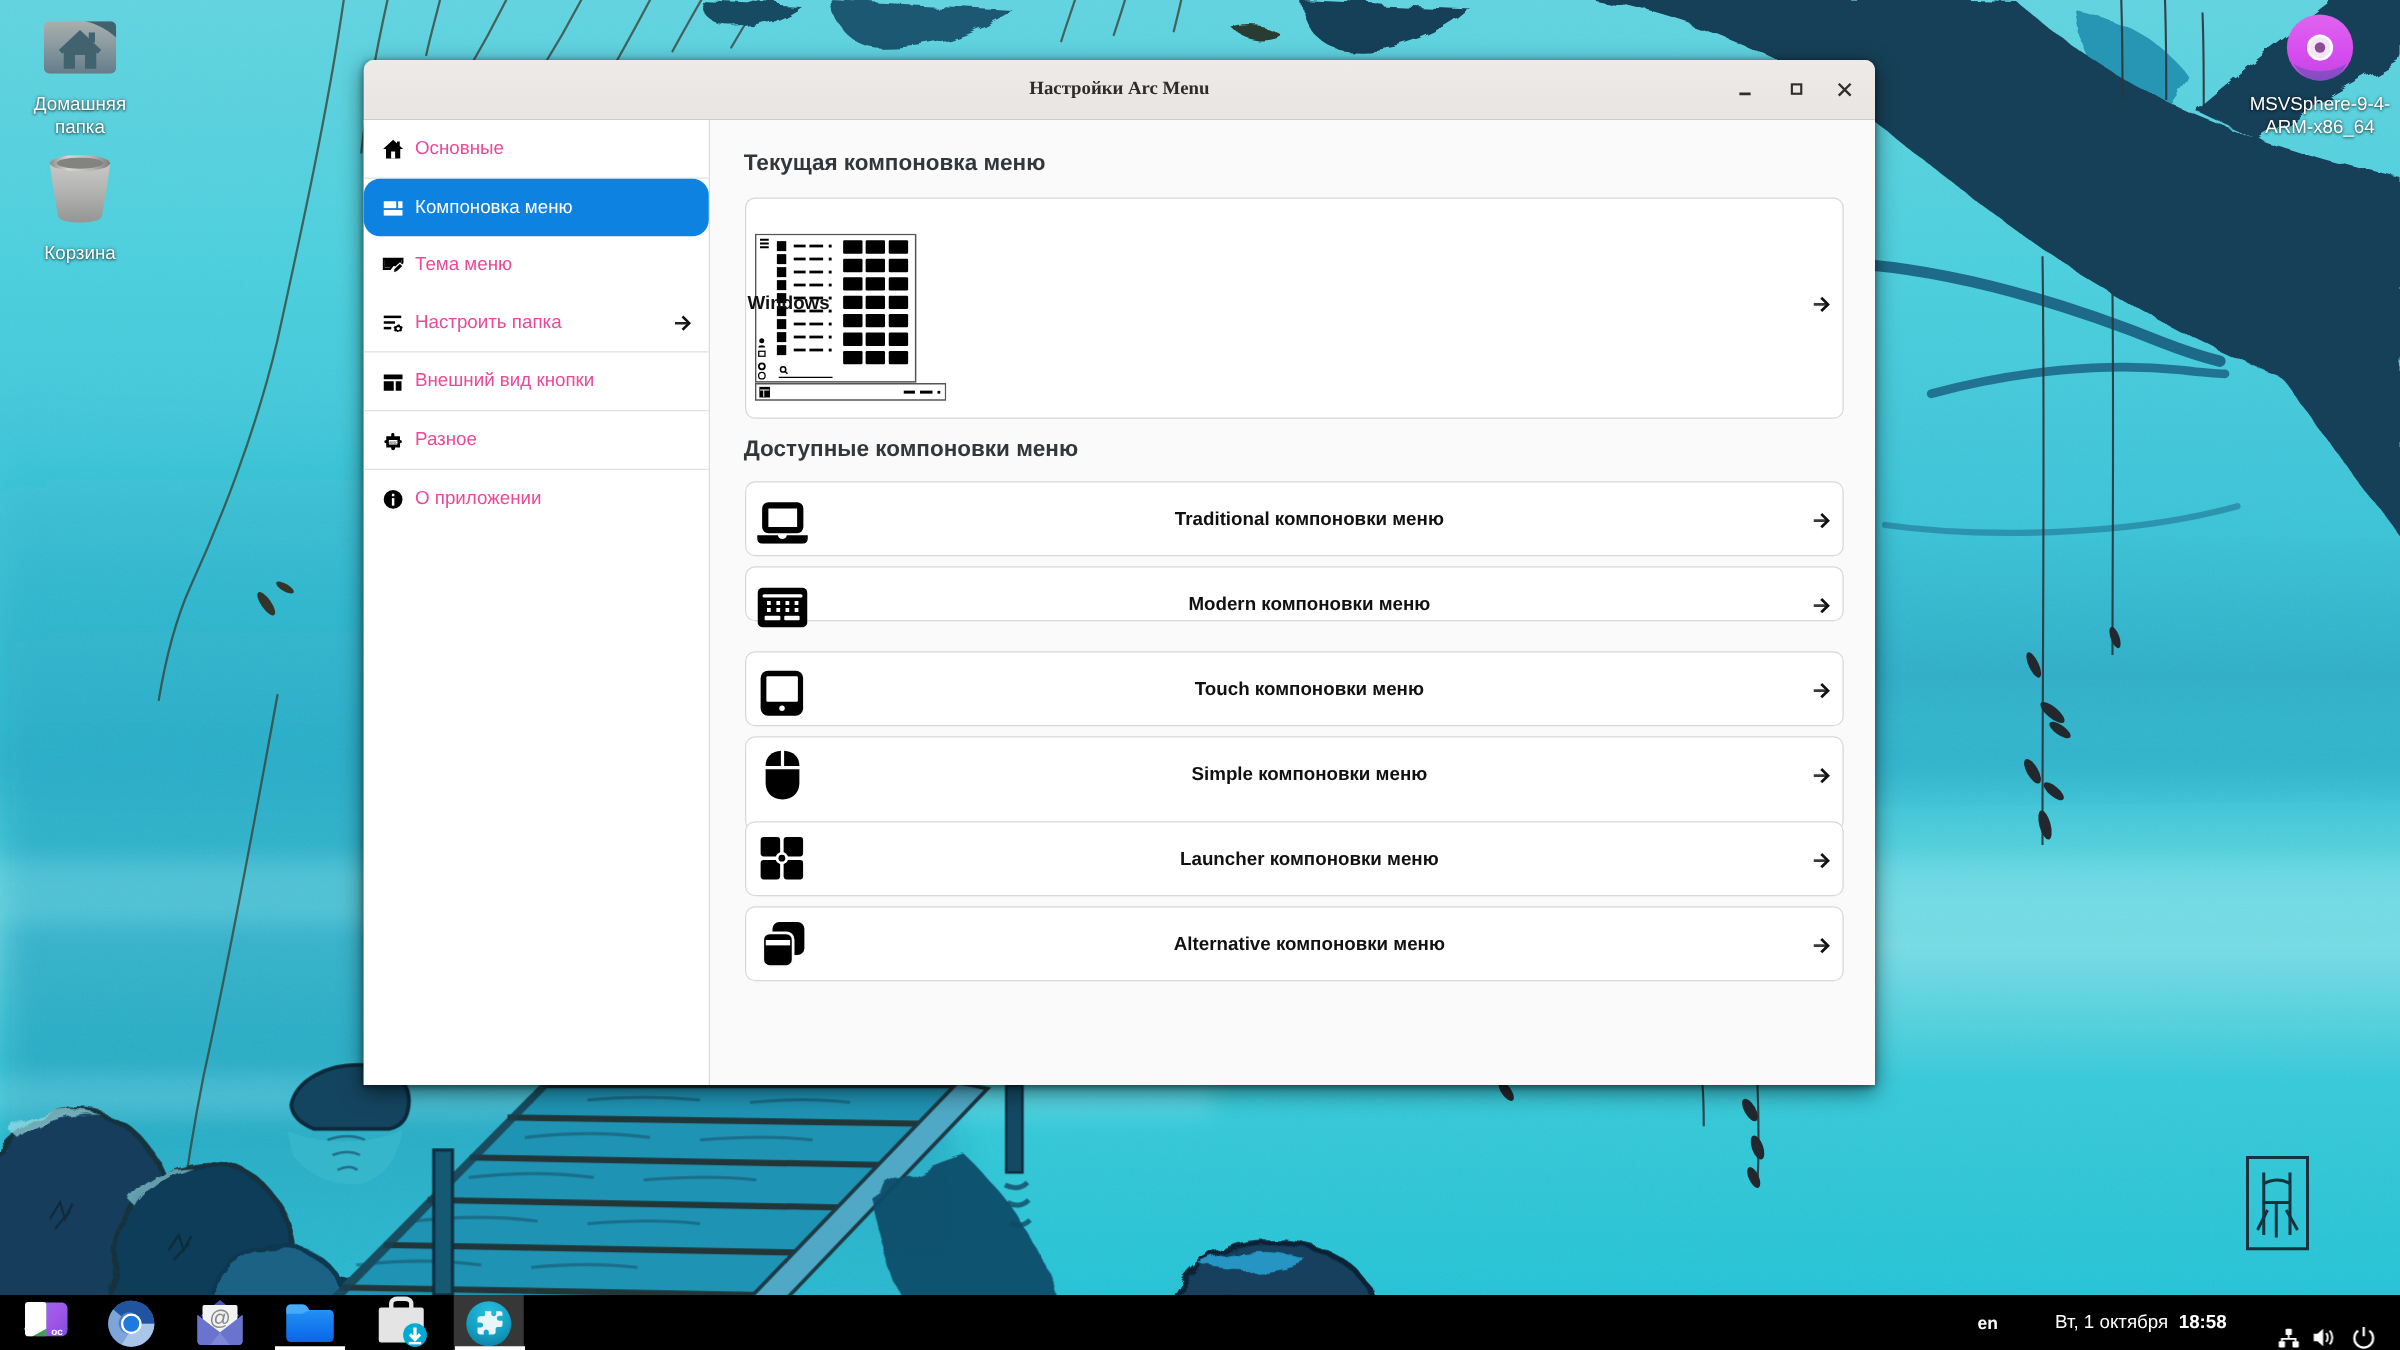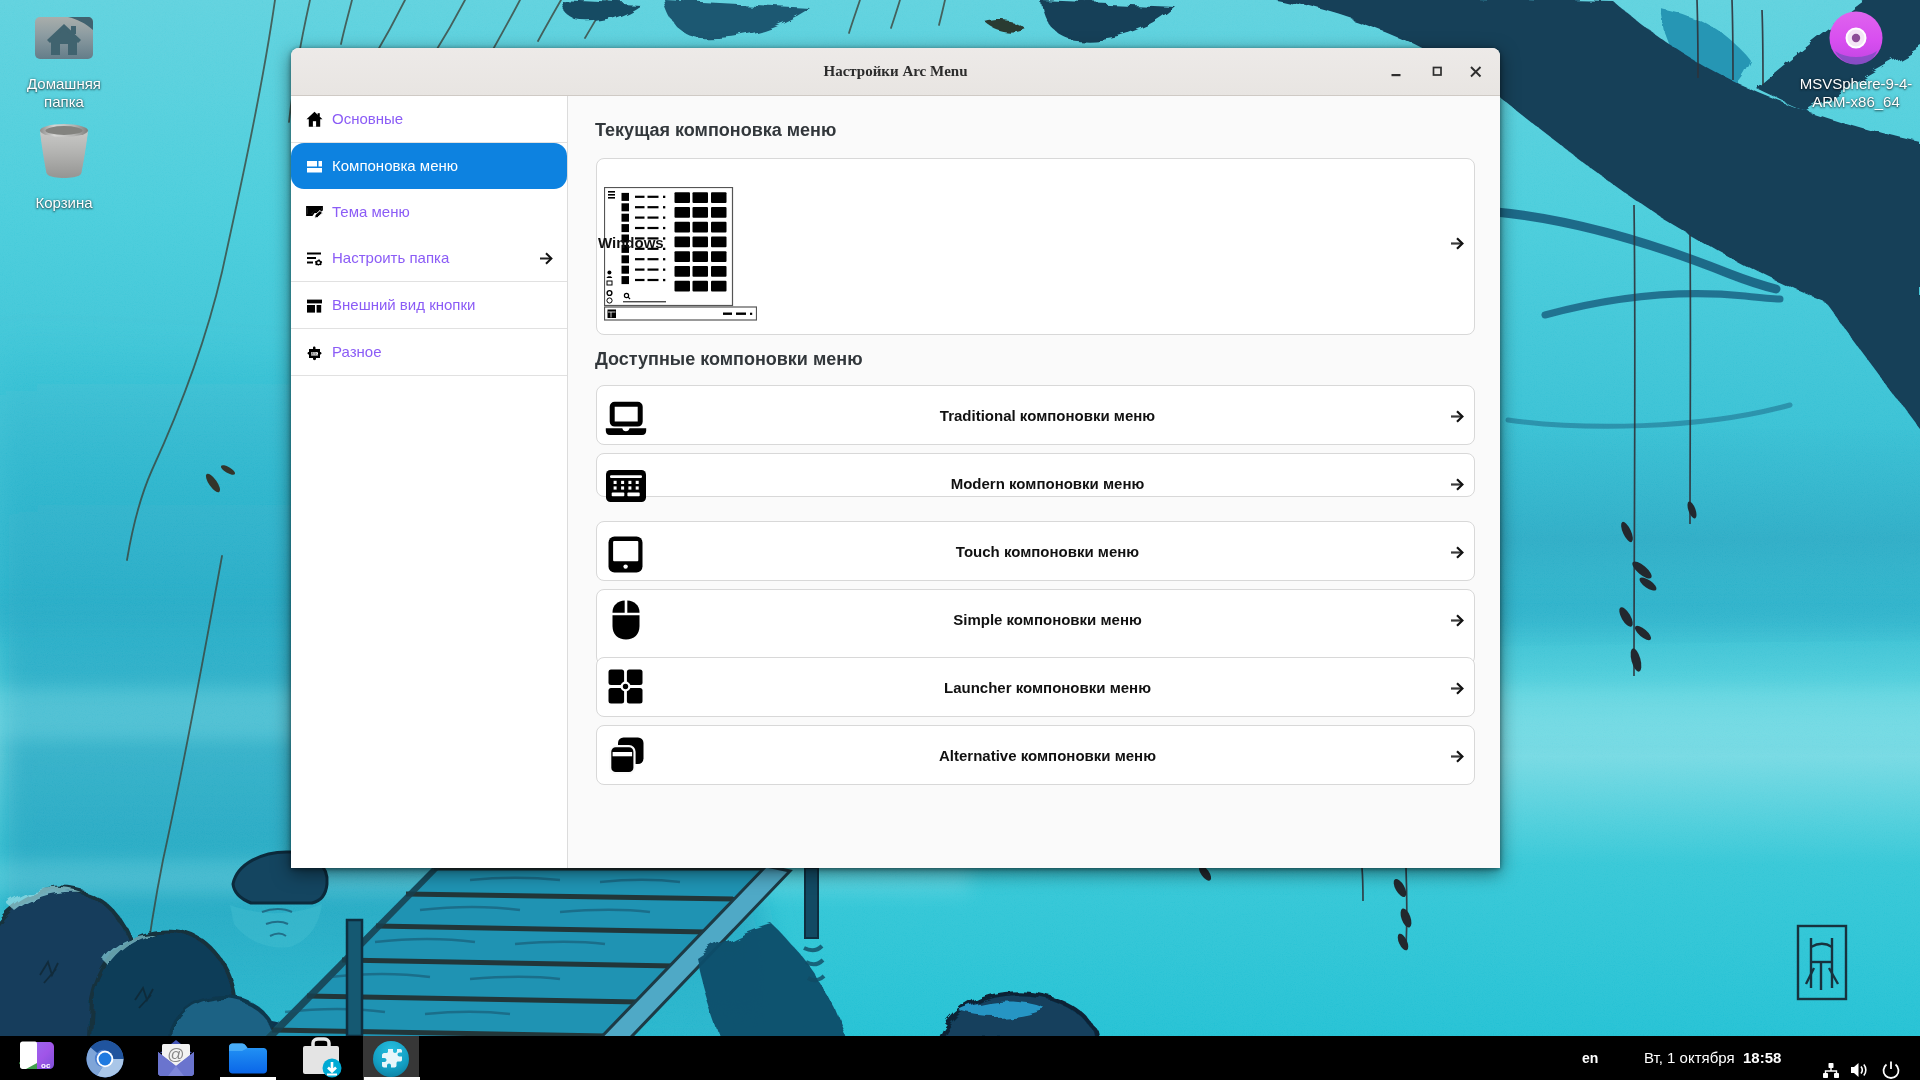--- a/index.html
+++ b/index.html
@@ -13,21 +13,21 @@
   #win{position:absolute;left:291px;top:48px;width:1209px;height:820px;
     border-radius:8px 8px 0 0;box-shadow:0 5px 18px rgba(0,0,0,.5),0 1px 5px rgba(0,0,0,.45);
     background:#fafafa;}
   #titlebar{position:absolute;left:0;top:0;width:1209px;height:47px;
     background:linear-gradient(#edeae8,#e8e5e2);border-radius:8px 8px 0 0;
     border-bottom:1px solid #cfcac5;font-family:Liberation Serif, serif;}
   #titlebar .title{position:absolute;left:0;top:0;width:100%;height:47px;line-height:47px;
     text-align:center;font-weight:bold;font-size:15px;color:#2c2c2c;}
   #sidebar{position:absolute;left:0;top:48px;width:277px;height:772px;background:#fff;
     border-right:1px solid #dcdcdc;box-sizing:border-box;}
-  .srow{position:absolute;left:0;width:276px;height:46px;font-size:15px;color:#8b5cf6;}
+  .srow{position:absolute;left:0;width:276px;height:46px;font-size:15px;color:#ec4899;}
   .srow .txt{position:absolute;left:41px;top:0;line-height:46px;}
   .srow .ic{position:absolute;left:15px;top:15px;width:17px;height:17px;}
   .srow.sel{background:#0d82e0;color:#fff;border-radius:13px;}
   .sep{position:absolute;left:0;width:276px;height:1px;background:#e1e1e1;}
   #content{position:absolute;left:277px;top:48px;width:932px;height:772px;background:#fafafa;}
   .chead{position:absolute;font-size:18px;font-weight:bold;color:#32373b;}
   .card{position:absolute;left:28px;width:879px;background:#fff;border:1px solid #d8d8d8;
     border-radius:8px;box-sizing:border-box;}
   .card .ctitle{position:absolute;left:1px;width:100%;text-align:left;font-size:15px;
     font-weight:bold;color:#111;}
@@ -360,20 +360,28 @@
         <svg class="ic" viewBox="0 0 17 17">
             <g fill="#000">
               <path d="M3,5 L7,5 L7,3.5 C7,2 9.5,2 9.5,3.5 L9.5,5 L14,5 L14,8 C16,8 16,10.5 14,10.5 L14,14 L10,14 L10,15 C10,16.5 7,16.5 7,15 L7,14 L3,14 L3,10.5 C1,10.5 1,8 3,8 Z"></path>
               <rect x="5" y="8" width="7" height="3.5" fill="#fff" rx="0.5"></rect>
               <text x="8.5" y="11" font-size="3.2" text-anchor="middle" fill="#000" font-family="Liberation Sans">MISC</text>
             </g>
           </svg>
         <div class="txt">Разное</div>
       </div>
       <div class="sep" style="top:279px"></div>
+      <div class="srow" style="top:280px">
+        <svg class="ic" viewBox="0 0 17 17">
+            <circle cx="8.5" cy="8.5" r="7.5" fill="#000"></circle>
+            <rect x="7.5" y="7.5" width="2" height="6" fill="#fff"></rect>
+            <rect x="7.5" y="4" width="2" height="2" fill="#fff"></rect>
+          </svg>
+        <div class="txt">О приложении</div>
+      </div>
     </div>
     <div id="content">
       <div class="chead" style="left:27px;top:24px">Текущая компоновка меню</div>
       <div class="card" style="top:62px;height:177px">
         <svg style="position:absolute;left:7px;top:28px" width="153" height="134" viewBox="0 0 153 134">
           <g fill="#000">
             <rect x="0.5" y="0.5" width="128" height="118" fill="#fff" stroke="#555" stroke-width="1.2"></rect>
             <rect x="4" y="4" width="7" height="1.6"></rect>
               <rect x="4" y="7" width="7" height="1.6"></rect>
               <rect x="4" y="10" width="7" height="1.6"></rect>

